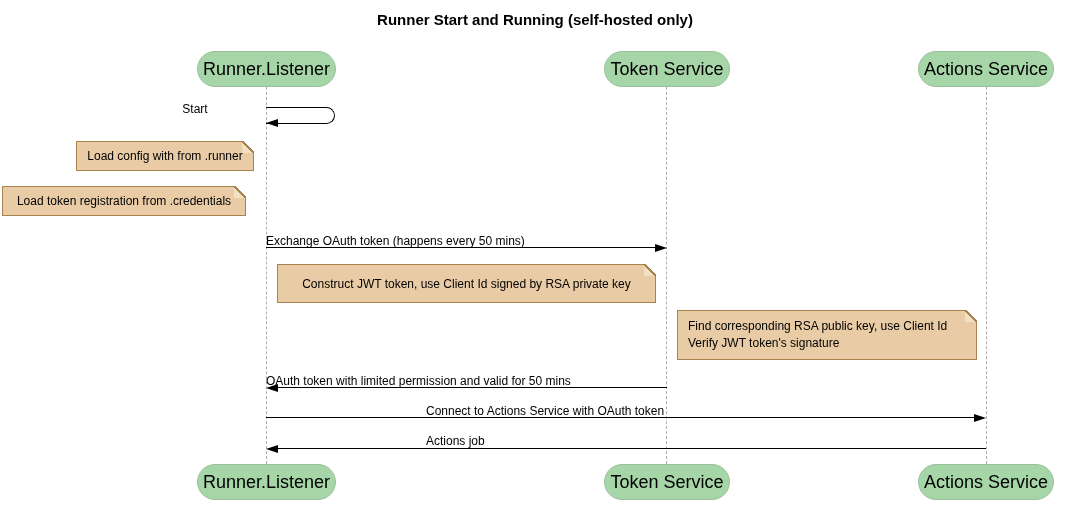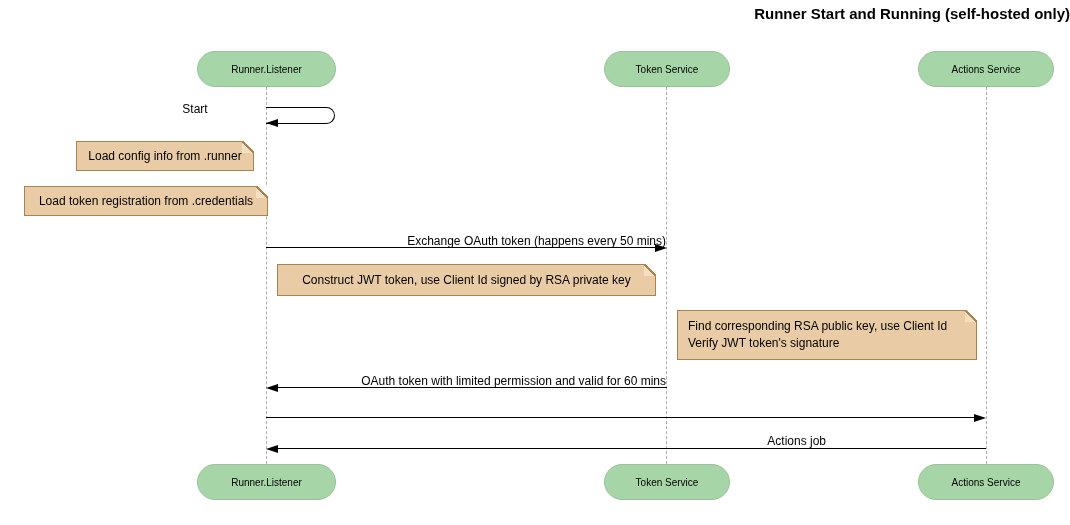--- a/index.html
+++ b/index.html
@@ -7,50 +7,50 @@
     position: relative;
     width: 1070px;
     height: 525px;
     background: var(--background, #ffffff);
     font-family: "Liberation Sans", "DejaVu Sans", sans-serif;
     color: #000;
     overflow: hidden;
   }
   .title {
     position: absolute;
-    left: 0; top: 5px; width: 1070px;
-    text-align: right;
+    left: 0; top: 11px; width: 1070px;
+    text-align: center;
     font-size: 15px;
     font-weight: bold;
   }
   .participant {
     position: absolute;
     height: 36px;
     background: var(--participant-fill, #A6D6A8);
     border: 1px solid var(--participant-border, #9CC09C);
     border-radius: 18px;
     box-sizing: border-box;
     display: flex;
     align-items: center;
     justify-content: center;
-    font-size: 10px;
+    font-size: 18px;
     white-space: nowrap;
   }
   .lifeline {
     position: absolute;
     top: 87px;
     height: 377px;
     width: 0;
     border-left: 1px dashed var(--lifeline, #ADADAD);
   }
   .msg-label {
     position: absolute;
     font-size: 12px;
     line-height: 14px;
-    text-align: right;
+    text-align: left;
     white-space: nowrap;
   }
   .msg-line {
     position: absolute;
     height: 0;
     border-top: 1.5px solid var(--message, #000);
   }
   .arrowhead-right {
     position: absolute;
     width: 0; height: 0;
@@ -124,43 +124,44 @@
   </div>
   <div class="participant" style="left:918px; top:51px; width:136px">
     <span>Actions Service</span>
   </div>
 
   <div class="msg-label" style="left:130px; top:102px; width:130px; text-align:center">Start</div>
   <div class="self-loop"></div>
   <div class="arrowhead-left" style="left:266px; top:119px"></div>
 
   <div class="note" style="left:76px; top:141px; width:178px; height:30px">
-    <span>Load config info from .runner</span>
+    <span>Load config with from .runner</span>
   </div>
-  <div class="note" style="left:24px; top:186px; width:244px; height:30px">
+  <div class="note" style="left:2px; top:186px; width:244px; height:30px">
     <span>Load token registration from .credentials</span>
   </div>
 
   <div class="msg-label" style="left:266px; top:234px; width:400px">Exchange OAuth token (happens every 50 mins)</div>
   <div class="msg-line" style="left:266px; top:247px; width:389px"></div>
   <div class="arrowhead-right" style="left:655px; top:244px"></div>
 
-  <div class="note" style="left:277px; top:264px; width:379px; height:32px">
+  <div class="note" style="left:277px; top:264px; width:379px; height:39px">
     <span>Construct JWT token, use Client Id signed by RSA private key</span>
   </div>
 
   <div class="note multi" style="left:677px; top:310px; width:300px; height:50px">
     <span>Find corresponding RSA public key, use Client Id
 Verify JWT token's signature</span>
   </div>
 
-  <div class="msg-label" style="left:266px; top:374px; width:400px">OAuth token with limited permission and valid for 60 mins</div>
+  <div class="msg-label" style="left:266px; top:374px; width:400px">OAuth token with limited permission and valid for 50 mins</div>
   <div class="msg-line" style="left:277px; top:387px; width:390px"></div>
   <div class="arrowhead-left" style="left:266px; top:384px"></div>
 
+  <div class="msg-label" style="left:426px; top:404px; width:400px">Connect to Actions Service with OAuth token</div>
   <div class="msg-line" style="left:266px; top:417px; width:708px"></div>
   <div class="arrowhead-right" style="left:974px; top:414px"></div>
 
   <div class="msg-label" style="left:426px; top:434px; width:400px">Actions job</div>
   <div class="msg-line" style="left:277px; top:448px; width:709px"></div>
   <div class="arrowhead-left" style="left:266px; top:445px"></div>
 
   <div class="participant" style="left:197px; top:464px; width:139px">
     <span>Runner.Listener</span>
   </div>

